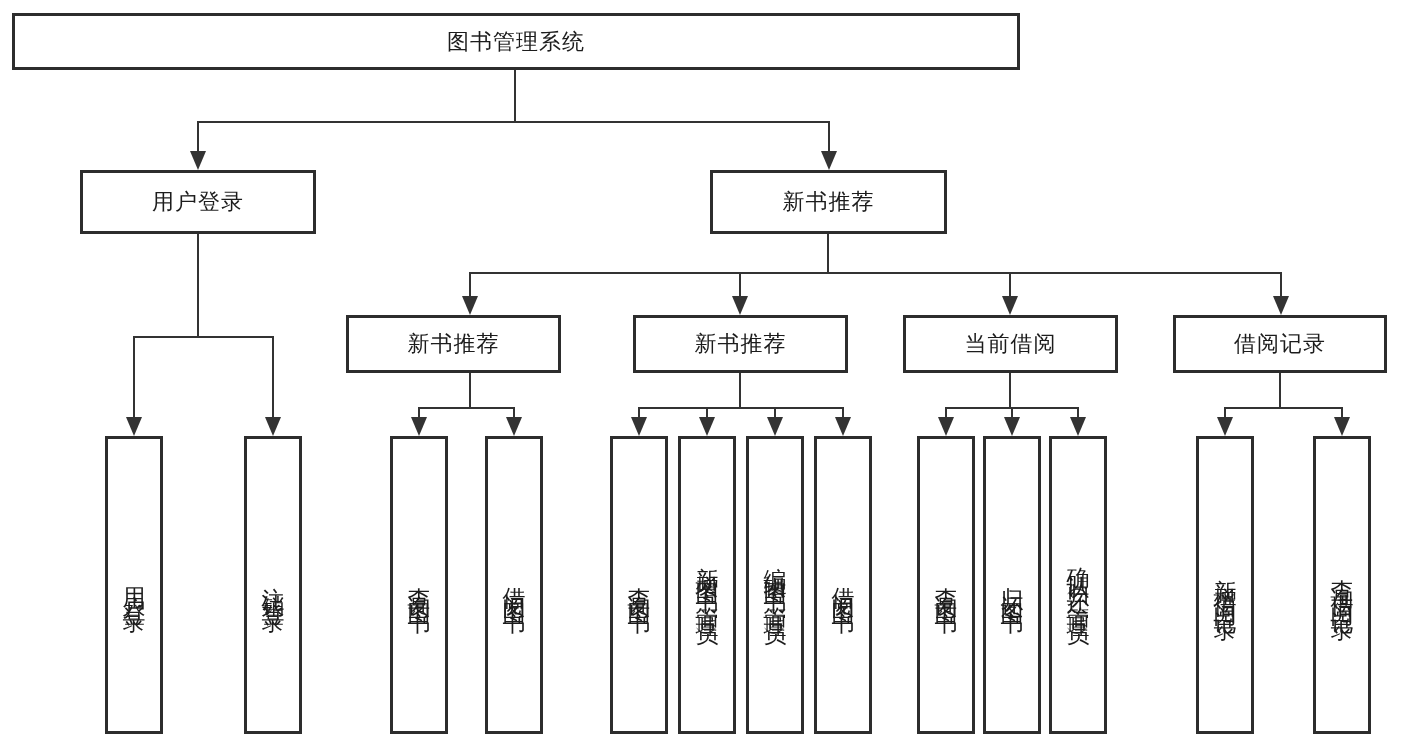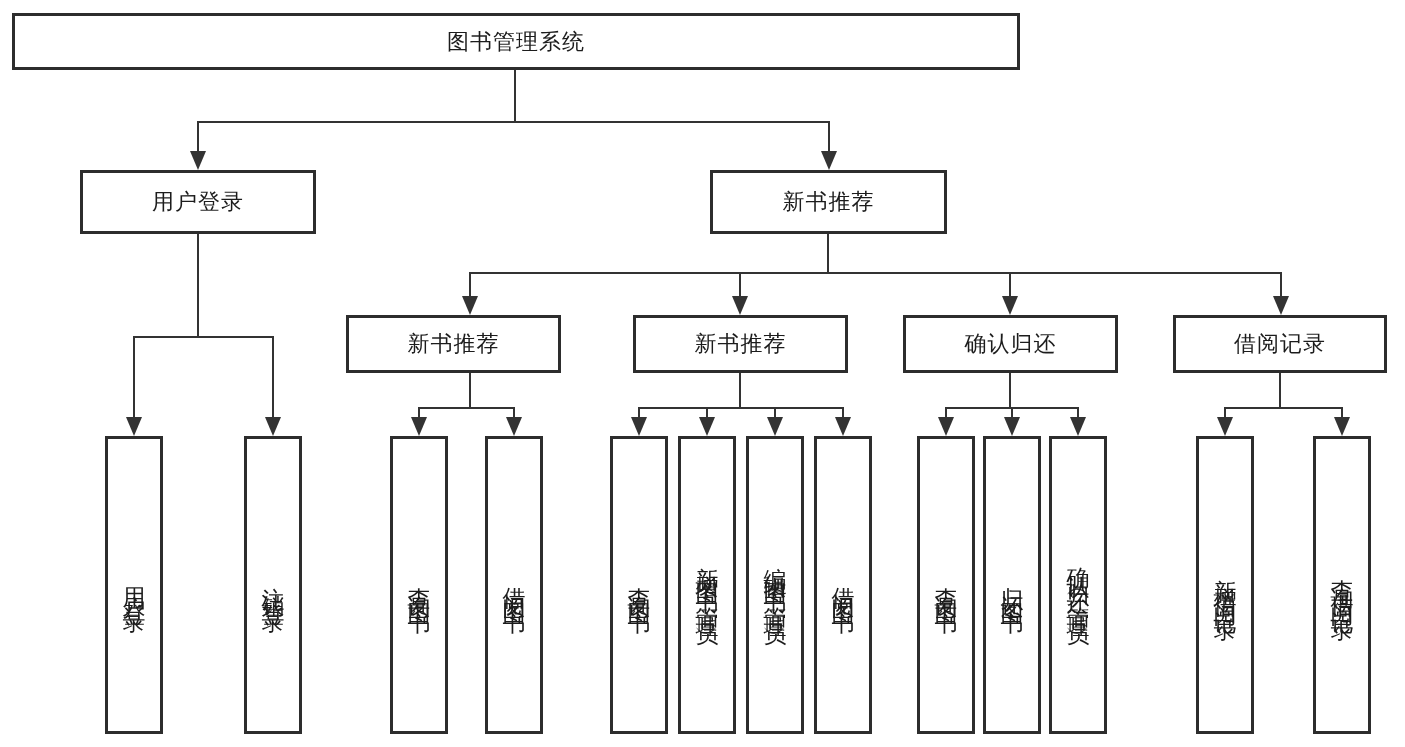--- a/index.html
+++ b/index.html
@@ -87,21 +87,21 @@
   <div class="arrow" style="left:1002px;top:296px"></div>
   <div class="arrow" style="left:1273px;top:296px"></div>
 
   <div class="node" style="left:346px;top:315px;width:215px;height:58px">
     <span class="hlabel">新书推荐</span>
   </div>
   <div class="node" style="left:633px;top:315px;width:215px;height:58px">
     <span class="hlabel">新书推荐</span>
   </div>
   <div class="node" style="left:903px;top:315px;width:215px;height:58px">
-    <span class="hlabel">确认归还</span>
+    <span class="hlabel">当前借阅</span>
   </div>
   <div class="node" style="left:1173px;top:315px;width:214px;height:58px">
     <span class="hlabel">借阅记录</span>
   </div>
 
   <div class="vline" style="left:469px;top:373px;height:36px"></div>
   <div class="hline" style="left:418px;top:407px;width:97px"></div>
   <div class="vline" style="left:418px;top:407px;height:12px"></div>
   <div class="vline" style="left:513px;top:407px;height:12px"></div>
   <div class="arrow" style="left:411px;top:417px"></div>

